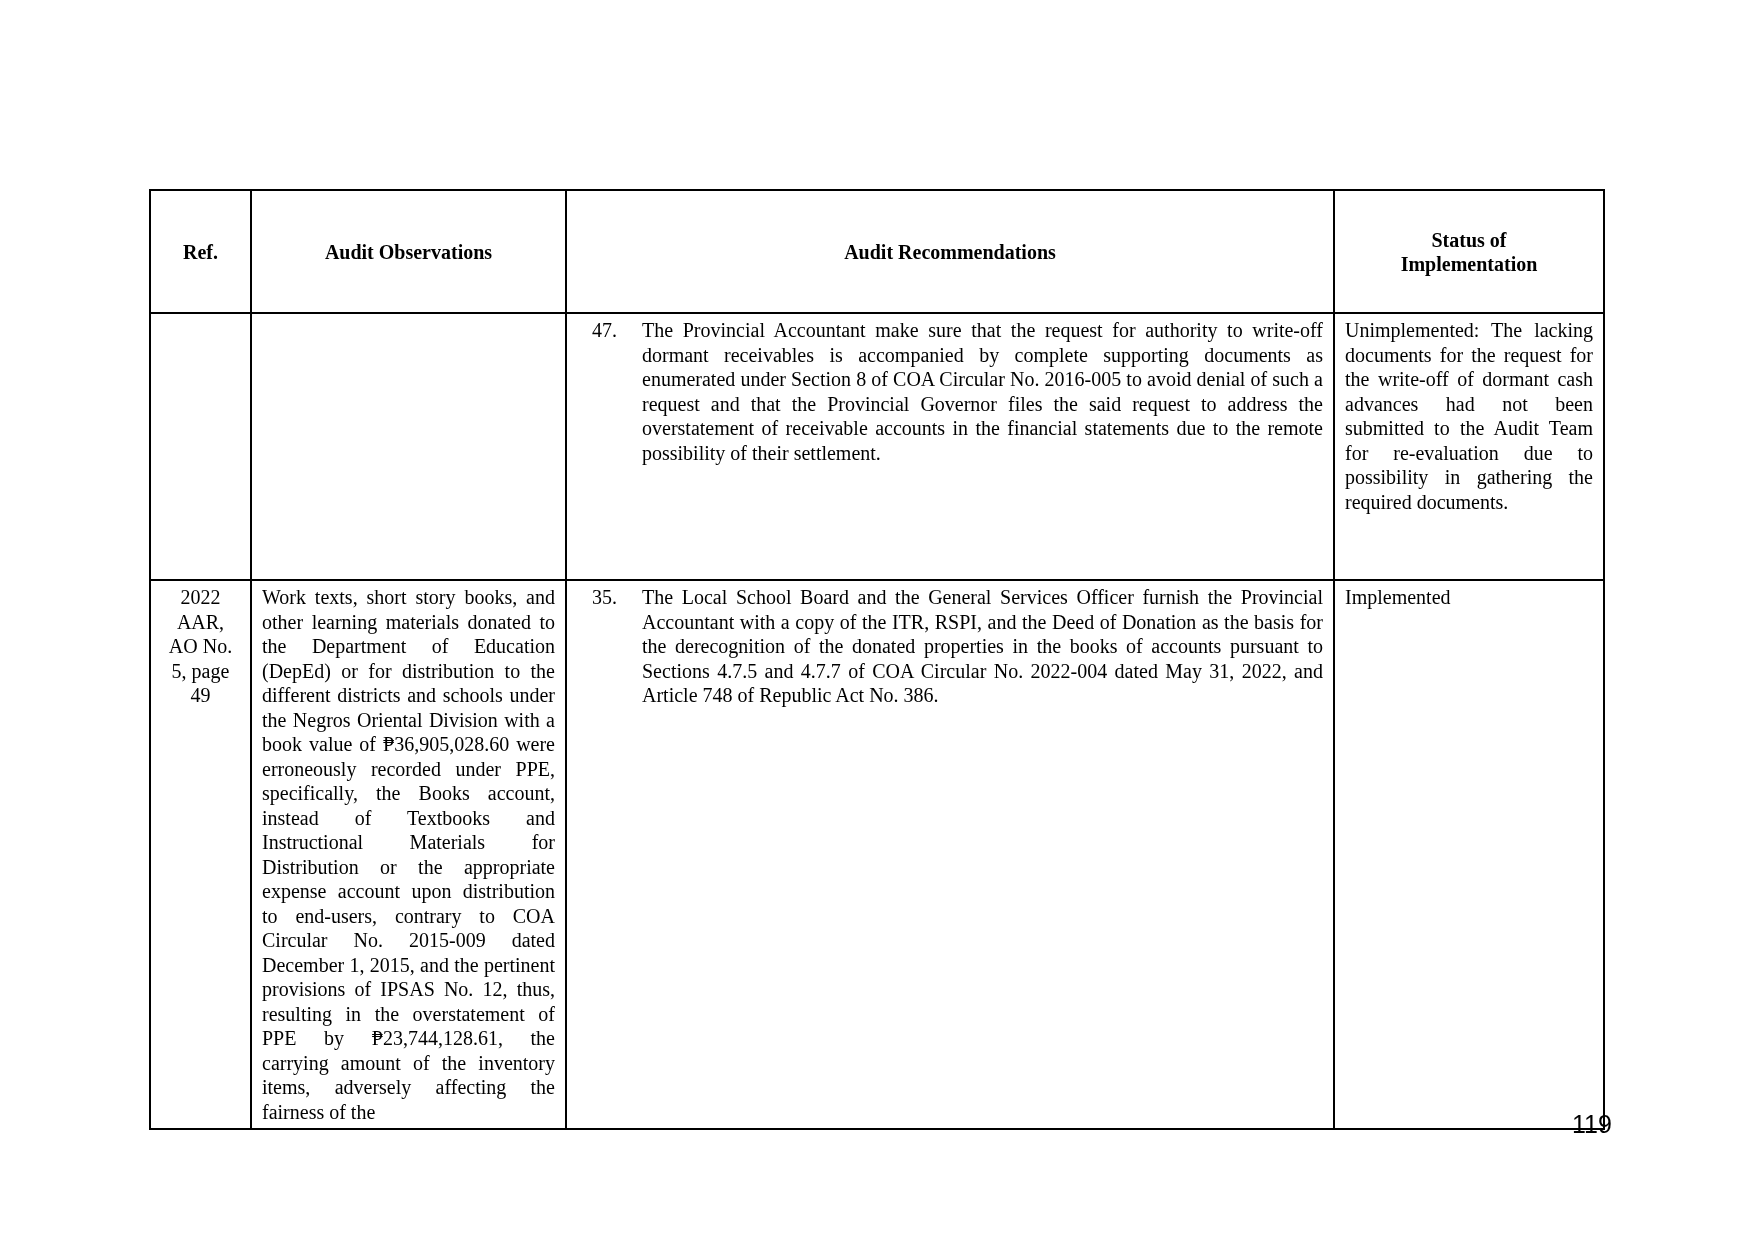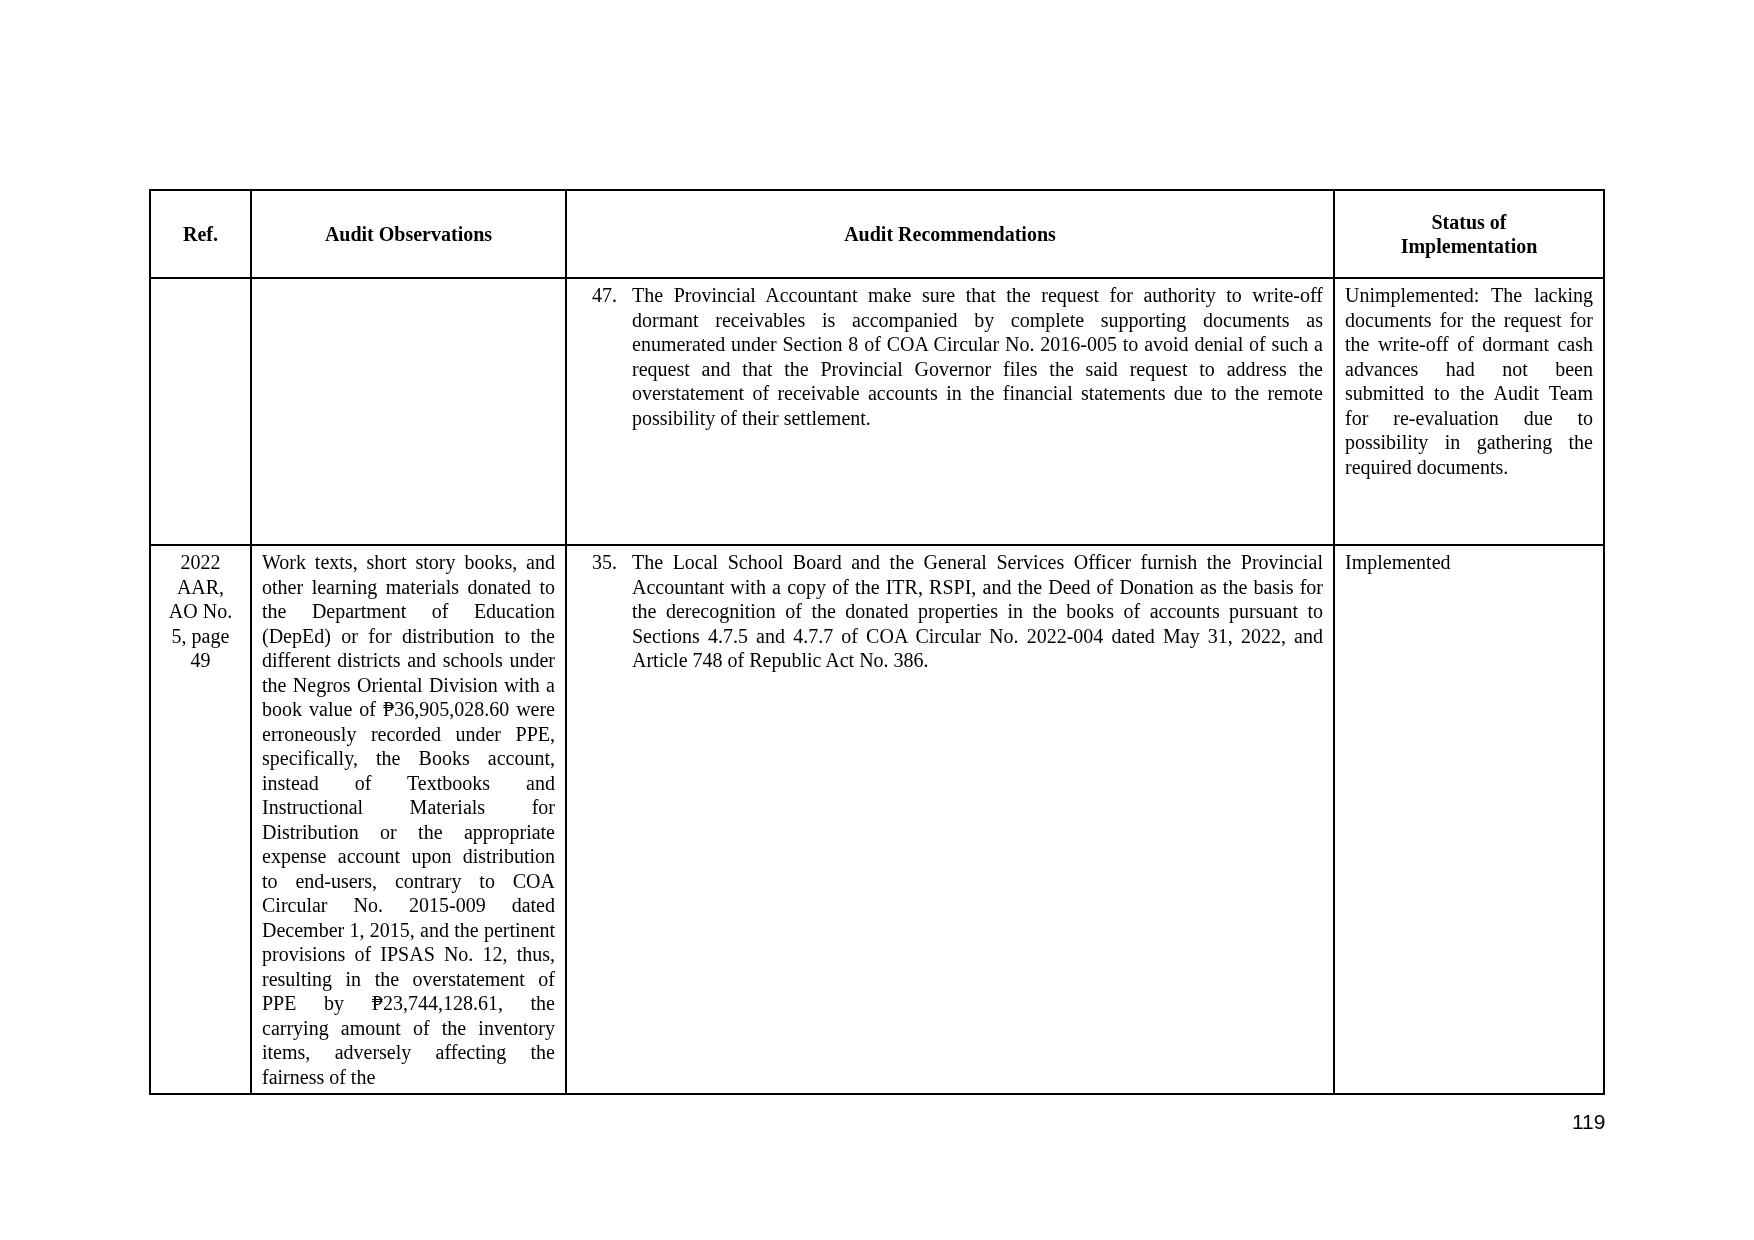--- a/index.html
+++ b/index.html
@@ -36,46 +36,47 @@
   table.audit-table th {
     text-align: center;
     vertical-align: middle;
     font-weight: bold;
     line-height: 24px;
   }
   .status-head-inner {
     display: inline-block;
     max-width: 180px;
   }
-  tr.header-row    { height: 88px; }
+  tr.header-row    { height: 123px; }
   tr.row-47        { height: 267px; }
   tr.row-48        { height: 501px; padding-left: 48px; }
   .cell-ref {
     text-align: center;
   }
   .justify { text-align: justify; }
   .rec-item {
     display: flex;
     align-items: flex-start;
   }
   .rec-num {
     flex: 0 0 40px;
     width: 40px;
     margin-left: 15px;
   }
   .rec-text {
     flex: 1;
     text-align: justify;
+    margin-left: 10px;
   }
   .page-number {
     position: absolute;
     left: 1572px;
     top: 1110px;
     font-family: "Liberation Sans", sans-serif;
-    font-size: 21px;
+    font-size: 25px;
     color: #000000;
   }
 </style>
 </head>
 <body>
 
 <div class="page">
 
   <table class="audit-table">
     <colgroup>

